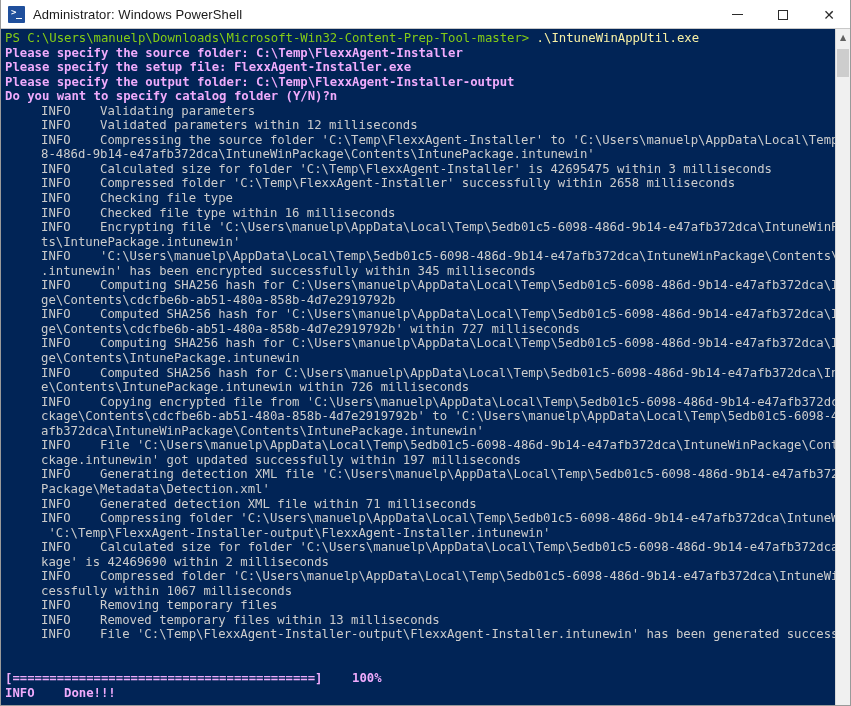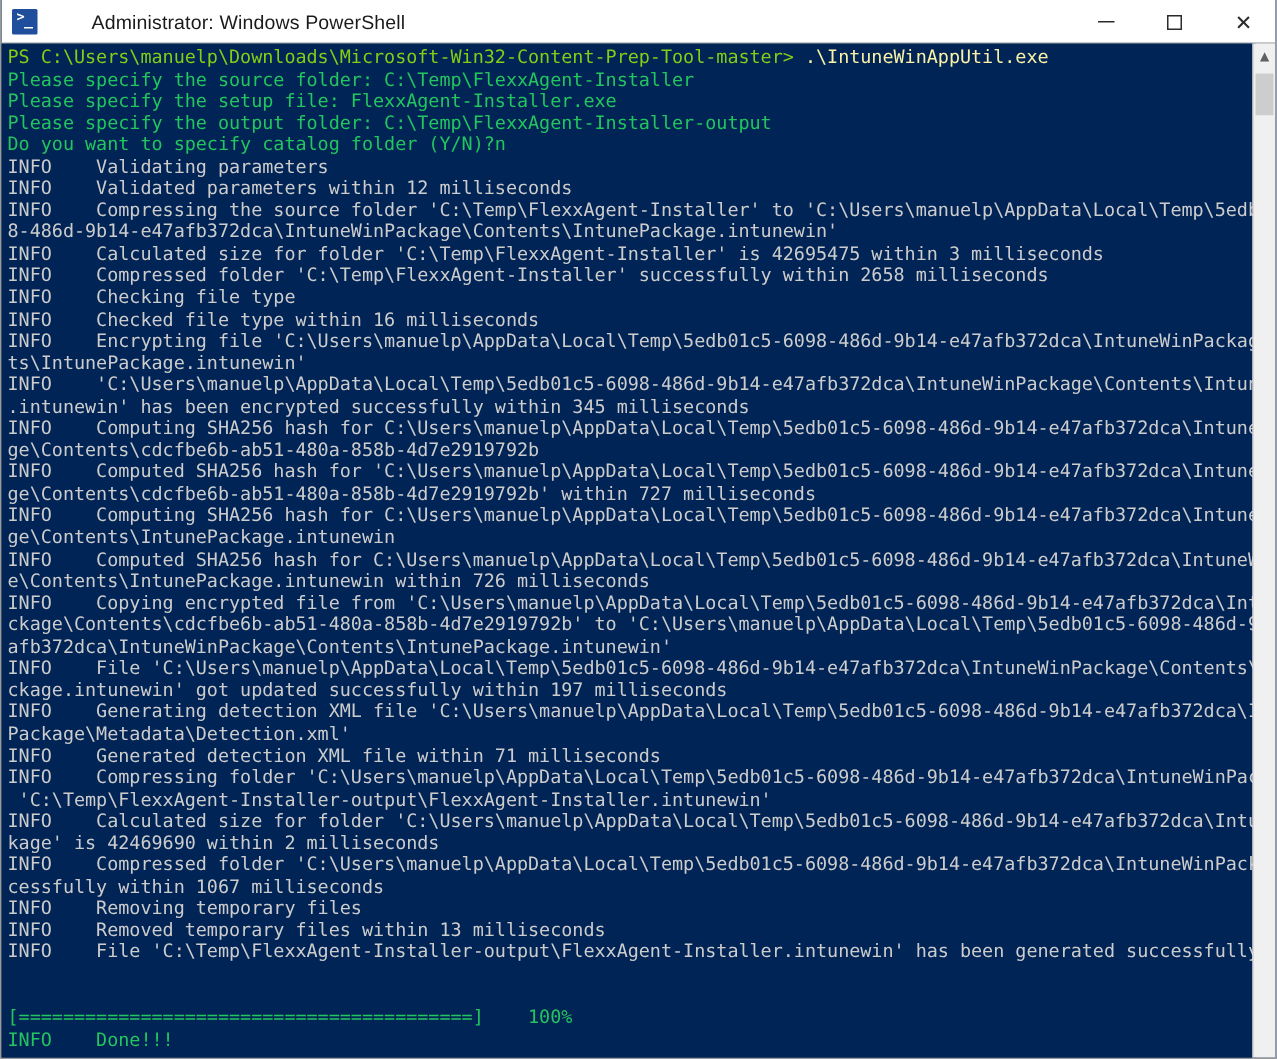--- a/index.html
+++ b/index.html
@@ -57,21 +57,20 @@
     left: 8px; bottom: 3.5px;
     width: 6px; height: 1.5px;
     background: #fff;
   }
   #window-title {
     font-size: 13px;
     color: #1a1a1a;
     font-family: "Liberation Sans", sans-serif;
     white-space: nowrap;
     letter-spacing: 0.1px;
-    margin-left: 28px;
   }
   #win-controls {
     position: absolute;
     right: 0; top: 0;
     height: 29px;
     display: flex;
     align-items: stretch;
   }
   .win-btn {
     width: 46px;
@@ -119,23 +118,23 @@
   #console-text {
     font-family: "DejaVu Sans Mono", monospace;
     font-size: 12.3px;
     line-height: 14.55px;
     letter-spacing: -0.02px;
     white-space: pre;
     color: #cccccc;
     padding: 2px 0 0 4px;
   }
   .ln { display: block; height: 14.55px; }
-  .c-white  { color: #cccccc; }
+  .c-white  { color: #cccccc; margin-left: 36px; }
   .c-bright { color: #84cc16; }
-  .c-green  { color: #22c55e; }
+  .c-green  { color: #f0abfc; font-weight: bold; }
   .c-yellow { color: #f9f1a5; text-align: center; }
   
   #scrollbar {
     position: absolute;
     top: 29px;
     right: 0;
     width: 15px;
     height: 677px;
     background: #f0f0f0;
     border-left: 1px solid #d8d8d8;

